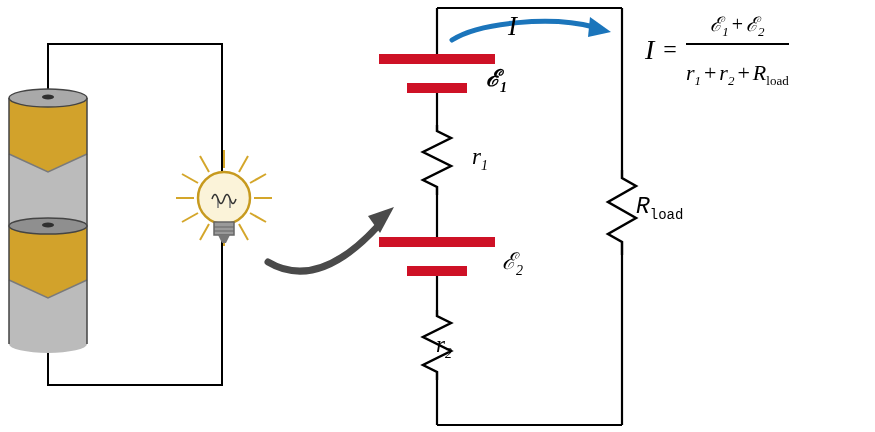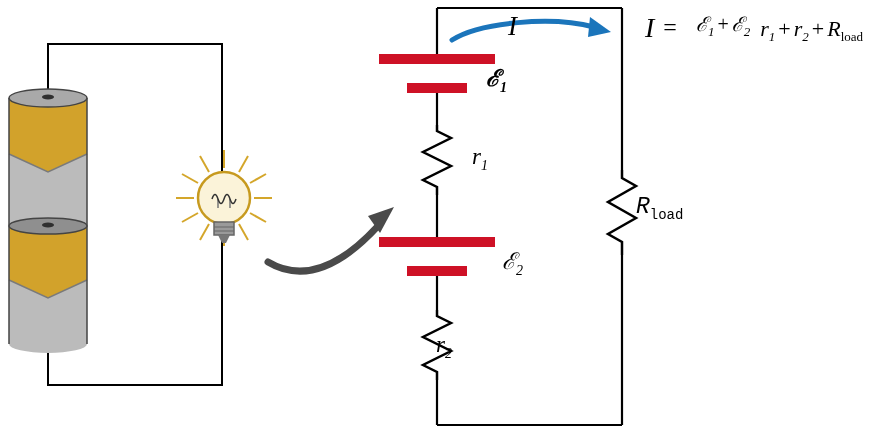--- a/index.html
+++ b/index.html
@@ -7,24 +7,24 @@
   body { font-family:"Liberation Serif", serif; }
   .canvas { position:relative; width:875px; height:432px; background:#ffffff; overflow:hidden; }
   svg.layer { position:absolute; left:0; top:0; }
   .lbl { position:absolute; font-style:italic; font-size:23px; color:#000; line-height:1.1; white-space:nowrap; }
   .lbl sub { font-size:14px; font-style:italic; }
   .lbl sub.roman { font-style:normal; }
   .lbl.big { font-size:27px; }
   .eq { position:absolute; left:645px; top:10px; display:flex; align-items:center; gap:9px; color:#000; }
   .eq .lhs { font-style:italic; font-size:28px; }
   .eq .sign { font-size:24px; }
-  .frac { display:flex; align-items:flex-start; }
+  .frac { display:flex; flex-direction:column; align-items:center; }
   .frac .num { font-style:italic; font-size:20px; padding:0 10px 3px; }
   .frac .bar { align-self:stretch; height:2px; background:#000; }
-  .frac .den { font-style:italic; font-size:22px; padding-top:6px; }
+  .frac .den { font-style:italic; font-size:22px; padding-top:15px; }
   .frac sub { font-size:13px; font-style:italic; }
   .frac sub.roman, .eq .op { font-style:normal; }
   .op { font-style:normal; padding:0 3px; }
 </style>
 </head>
 <body>
 
 <div class="canvas">
 
   <svg class="layer" width="875" height="432" viewBox="0 0 875 432">

